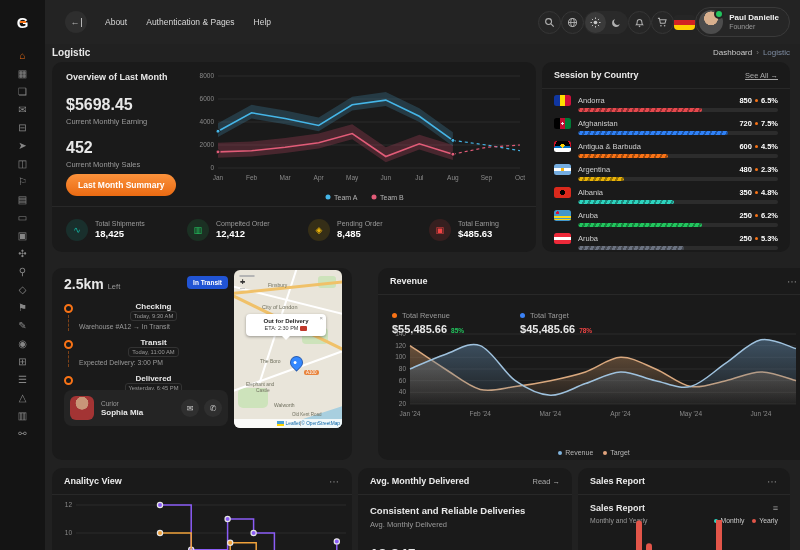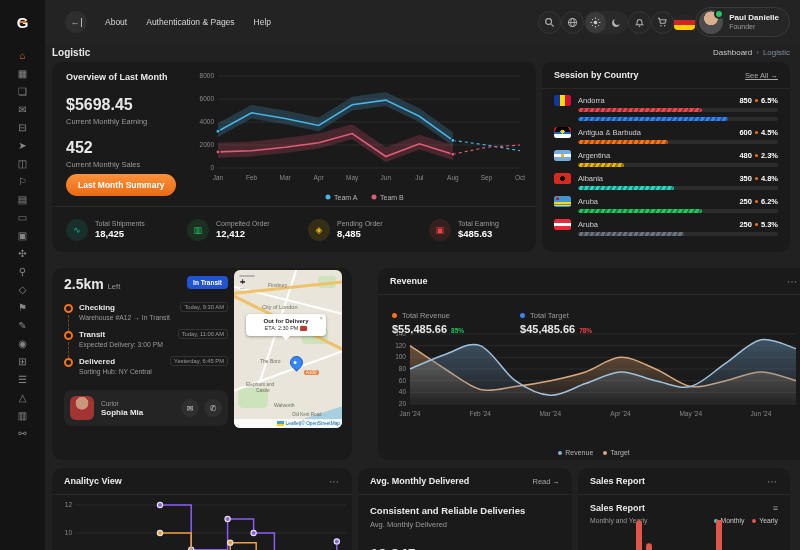--- a/index.html
+++ b/index.html
@@ -87,21 +87,21 @@
   .live-body{position:relative;height:164px;}
   .track-col{position:absolute;left:12px;top:8px;width:164px;}
   .dist-row{display:flex;align-items:flex-start;}
   .dist{font-size:14px;font-weight:700;}
   .dist-lb{font-size:7.5px;color:#9a9a9a;margin:6px 0 0 4px;}
   .badge{background:#2154d4;color:#fff;font-size:6.5px;font-weight:700;padding:3px 6px;border-radius:4px;margin-left:auto;}
   .steps{margin-top:10px;}
   .step{position:relative;padding-left:15px;}
   .step::before{content:"";position:absolute;left:0;top:2px;width:5px;height:5px;border:2px solid #f97316;border-radius:50%;}
   .step:not(:last-child)::after{content:"";position:absolute;left:4px;top:13px;height:16px;border-left:1px dashed rgba(249,115,22,.45);}
-  .step-top{display:flex;justify-content:space-between;align-items:center;}
+  .step-top{display:flex;justify-content:space-between;align-items:center;flex-direction:column;}
   .step-title{font-size:8px;font-weight:700;}
   .chip{font-size:5.8px;color:#9a9a9a;border:1px solid #333;border-radius:3px;padding:1px 3px;}
   .step-sub{font-size:6.8px;color:#9a9a9a;margin:2px 0 8px;}
   .courier{position:absolute;left:12px;bottom:6px;width:164px;height:36px;background:#242424;border-radius:8px;
           display:flex;align-items:center;padding:0 6px;box-sizing:border-box;}
   .cav{width:24px;height:24px;border-radius:6px;background:radial-gradient(circle at 50% 30%,#c89678 0 30%,#a33434 32%);}
   .cmeta{margin-left:7px;flex:1;}
   .clb{font-size:6.5px;color:#9a9a9a;}
   .cnm{font-size:8px;font-weight:700;margin-top:1px;}
   .cbtn{width:18px;height:18px;border-radius:50%;background:#2f2f2f;color:#c9c9c9;font-size:8px;display:flex;
@@ -378,20 +378,27 @@
             <span class="cname">Andorra</span>
             <span class="cval">850</span>
             <span class="cdot"></span>
             <span class="cpct">6.5%</span>
           </div>
           <div class="ctrack">
             <div class="cbar" style="width:62%;background-color:#e5484d"></div>
           </div>
         </div>
         <div class="crow">
+          <div class="crow-top">
+            <span class="flag afghanistan"></span>
+            <span class="cname">Afghanistan</span>
+            <span class="cval">720</span>
+            <span class="cdot"></span>
+            <span class="cpct">7.5%</span>
+          </div>
           <div class="ctrack">
             <div class="cbar" style="width:75%;background-color:#2f81f7"></div>
           </div>
         </div>
         <div class="crow">
           <div class="crow-top">
             <span class="flag antigua"></span>
             <span class="cname">Antigua &amp; Barbuda</span>
             <span class="cval">600</span>
             <span class="cdot"></span>

